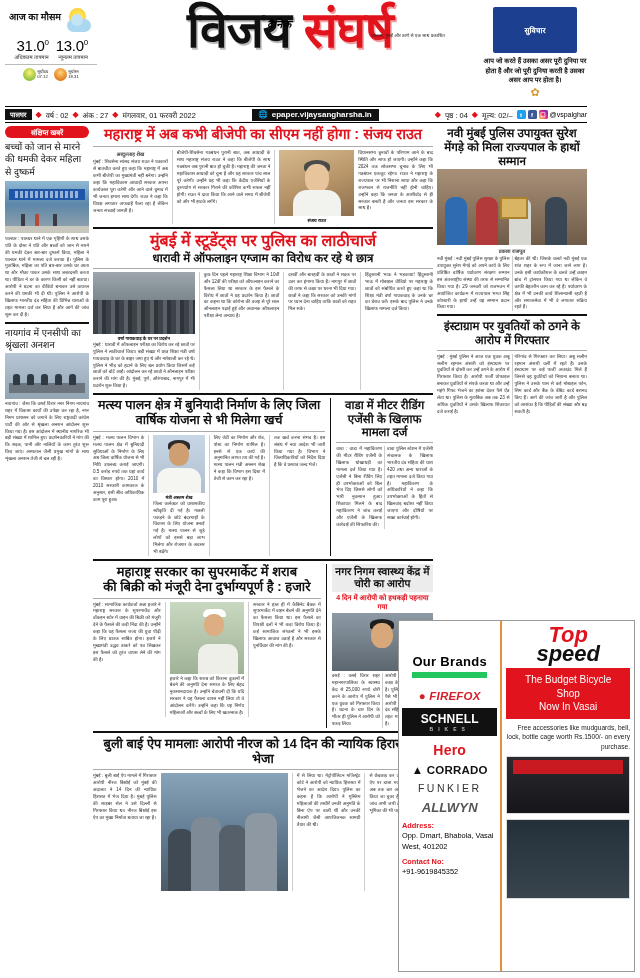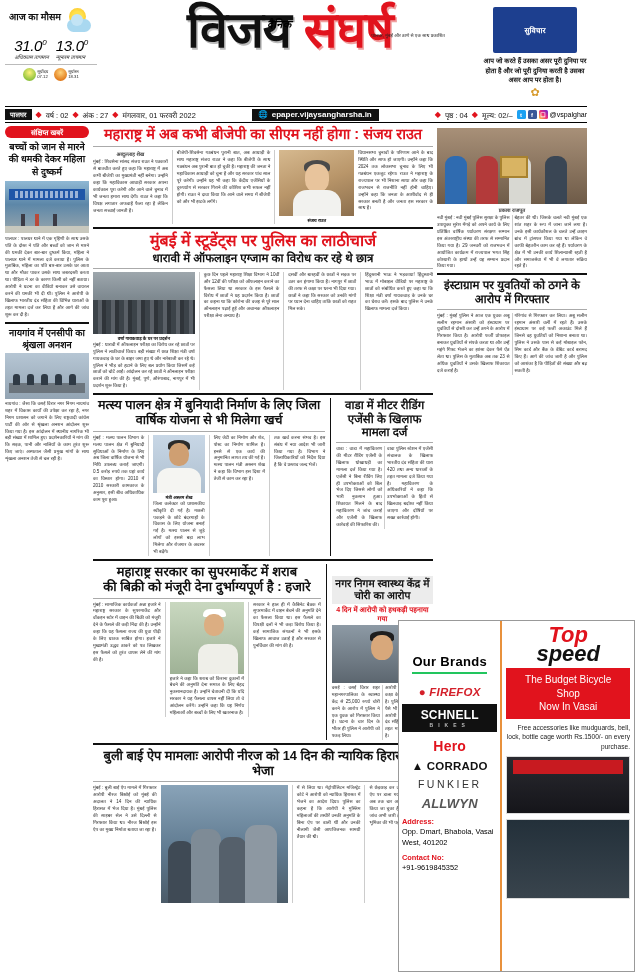--- a/index.html
+++ b/index.html
@@ -15,21 +15,21 @@
   
   .masthead { display:flex; align-items:flex-start; height:100px; position:relative; }
   .weather-box { width:92px; flex:0 0 92px; text-align:center; padding-top:4px; }
   .w-row { display:flex; align-items:flex-start; justify-content:center; gap:2px; }
   .w-title { font-size:9.5px; font-weight:bold; line-height:1.15; color:#111; text-align:left; padding-top:4px;}
   .w-sun { width:30px; height:28px; position:relative; }
   .sun-circle { position:absolute; left:6px; top:0px; width:17px; height:17px; border-radius:50%; background:radial-gradient(circle,#ffe14d 40%,#fcbf1e 100%); }
   .cloud { position:absolute; left:4px; top:11px; width:24px; height:13px; background:#a9d8f0; border-radius:9px; }
   .cloud:after { content:''; position:absolute; left:4px; top:-5px; width:12px; height:12px; background:#c3e4f5; border-radius:50%; }
   .temps { display:flex; justify-content:center; gap:7px; margin-top:1px; }
-  .temp-item { text-align:left;font-style:italic; }
+  .temp-item { text-align:right; }
   .temp-val { font-size:15px; font-weight:500; letter-spacing:-0.3px; }
   .temp-val sup { font-size:8px; }
   .temp-lbl { font-size:5.2px; line-height:1.25; color:#333; }
   .sunline { display:flex; justify-content:center; gap:6px; margin-top:3px; border-top:1px solid #bbb; padding-top:3px; }
   .sun-ic { display:flex; align-items:center; gap:1px; }
   .sun-ball { width:13px; height:13px; border-radius:50%; }
   .sun-rise { background:radial-gradient(circle at 50% 35%,#fff27a,#8fc23d 70%); }
   .sun-set { background:radial-gradient(circle at 50% 35%,#ffd27a,#e07818 75%); }
   .sun-tx { font-size:4.2px; line-height:1.2; text-align:left; color:#222; }
 
@@ -61,21 +61,21 @@
   .handle { font-size:7px; }
 
   
   .content { display:flex; gap:4px; margin-top:3px; }
   .col-left { width:84px; flex:0 0 84px; }
   .col-mid { flex:1; }
   .col-right { width:150px; flex:0 0 150px; }
 
   
   .sb-tag { background:#e1131d; color:#fff; font-size:7px; font-weight:bold; text-align:center; padding:1.5px 0; border-radius:7px; margin-bottom:3px; }
-  .sb-hd { font-size:9.4px; font-weight:bold; line-height:1.3; text-align:center; color:#111; }
+  .sb-hd { font-size:9.4px; font-weight:normal; line-height:1.3; text-align:left; color:#111; }
   .sb-img { width:100%; height:52px; margin:3px 0; background:linear-gradient(180deg,#8fb8d4 0%,#5d87a8 45%,#9aa7ad 100%); position:relative; overflow:hidden; }
   .sb-img .board { position:absolute; top:8px; left:4px; right:4px; height:11px; background:#1f56a8; }
   .sb-img .board:after { content:''; position:absolute; inset:2px 6px; background:repeating-linear-gradient(90deg,#fff 0 3px,transparent 3px 5px); opacity:.55; }
   .sb-img .p1,.sb-img .p2,.sb-img .p3 { position:absolute; bottom:6px; width:4px; height:13px; background:#3b3b46; }
   .sb-img .p1{left:16px;} .sb-img .p2{left:30px;background:#b84a3a;} .sb-img .p3{left:48px;}
   .sb-img .floor { position:absolute; bottom:0; left:0; right:0; height:7px; background:#c8c8be; }
 
   .body-txt { font-size:4.6px; line-height:1.5; text-align:justify; color:#2c2c2c; }
   .byline { font-size:5.2px; font-weight:bold; text-align:center; color:#444; margin-bottom:1px; }
 
@@ -126,21 +126,21 @@
   .ph-neeraj .head { position:absolute; left:50%; top:10px; transform:translateX(-50%); width:22px; height:25px; background:#d8a87b; border-radius:46%; }
   .ph-neeraj .hair { position:absolute; left:50%; top:6px; transform:translateX(-50%); width:24px; height:11px; background:#1e1e1e; border-radius:50% 50% 25% 25%; }
 
   .ph-bully { height:118px; background:linear-gradient(180deg,#89a3b8 0%,#5f7a90 55%,#4b5b68 100%); position:relative; overflow:hidden; }
   .ph-bully .fig { position:absolute; bottom:0; border-radius:11px 11px 0 0; }
 
   
   .ad-wrap { border:1px solid #999; display:flex; height:100%; }
   .ad-left { width:44%; border-right:2px solid #e8913c; padding:5px 3px; text-align:center; background:#fff; }
   .ad-right { flex:1; padding:5px 4px; text-align:center; }
-  .our-brands { font-size:13px; font-weight:bold; letter-spacing:.3px; padding-bottom:3px; border-bottom:2px solid #22c55e; display:inline-block; margin-bottom:6px;margin-top:28px;}
+  .our-brands { font-size:13px; font-weight:bold; letter-spacing:.3px; padding-bottom:3px; border-bottom:6px solid #22c55e; display:inline-block; margin-bottom:6px;margin-top:28px;}
   .brand { font-size:11.5px; font-weight:bold; margin:6px 0; letter-spacing:.2px; }
   .brand.firefox { color:#d4202a; font-style:italic; }
   .brand.schnell { background:#111; color:#fff; padding:4px 18px; font-size:12px; }
   .brand.schnell small { display:block; font-size:5px; letter-spacing:5px; color:#bbb; }
   .brand.hero { color:#e1131d; font-size:14px; }
   .brand.corrado { color:#111; }
   .brand.funkier { color:#333; font-weight:normal; letter-spacing:2.5px; font-size:10.5px; }
   .brand.allwyn { color:#555; font-style:italic; font-size:13px; }
   .ts-logo { font-size:22px; font-weight:bold; font-style:italic; line-height:0.85; }
   .ts-top { color:#e1131d; }
@@ -149,21 +149,21 @@
   .ad-sub { font-size:6.6px; color:#222; line-height:1.45; text-align:right; }
   .ad-photo1 { height:58px; margin-top:4px; background:linear-gradient(180deg,#2a2a30 0%,#15151a 100%); position:relative; border:1px solid #ddd; }
   .ad-photo1 .sign { position:absolute; top:3px; left:6px; right:6px; height:14px; background:#c81a20; }
   .ad-photo2 { height:80px; margin-top:5px; background:linear-gradient(180deg,#23303a 0%,#39444d 100%); position:relative; border:1px solid #ddd; }
   .ad-addr { text-align:left; font-size:7.4px; line-height:1.4; margin-top:6px; }
   .ad-addr .k { color:#e1131d; font-weight:bold; }
 
   .hr-thin { border-top:1px solid #aaa; margin:3px 0; }
   .hr-thick { border-top:2px solid #111; margin:3px 0; }
   .box-gray { background:#ececec; }
-  .pad2 { padding:2px 0;margin-top:12px; }
+  .pad2 { padding:2px 0; }
   .mt2{margin-top:2px;}
 </style>
 </head>
 <body>
 
 <div class="page">
 
   <div class="masthead">
 
     <div class="weather-box">
@@ -416,20 +416,21 @@
           <div class="body-txt">में से लिया था। मेट्रोपॉलिटन मजिस्ट्रेट कोर्ट ने आरोपी को न्यायिक हिरासत में भेजने का आदेश दिया। पुलिस का कहना है कि आरोपी ने मुस्लिम महिलाओं की तस्वीरें उनकी अनुमति के बिना ऐप पर डाली थीं और उनकी नीलामी जैसी आपत्तिजनक सामग्री तैयार की थी।</div>
         </div>
         <div style="flex:1; border-left:1px solid #ccc; padding-left:4px;">
           <div class="body-txt">से छेड़छाड़ कर उन्हें 'नीलामी' के लिए ऐप पर डाला गया था। इस मामले में अब तक चार आरोपियों को गिरफ्तार किया जा चुका है। पुलिस ने कहा कि जांच अभी जारी है और अन्य लोगों की भूमिका की भी पड़ताल की जा रही है।</div>
         </div>
       </div>
     </div>
 
     <div class="col-right">
 
+      <div class="hl-blk hl-4">नवी मुंबई पुलिस उपायुक्त सुरेश मेंगड़े को मिला राज्यपाल के हाथों सम्मान</div>
       <div class="ph-navi ph mt2">
         <div class="p" style="left:5%;background:#2f6bb0"></div>
         <div class="p" style="left:26%;background:#b33a3a"></div>
         <div class="p" style="left:48%;background:#d8d8d2"></div>
         <div class="p" style="left:72%;background:#3a4654"></div>
         <div class="plaque"></div>
       </div>
       <div class="byline mt2">प्रकाश राजपूत</div>
       <div class="cols2">
         <div class="body-txt">नवी मुंबई : नवी मुंबई पुलिस सुरक्षा के पुलिस उपायुक्त सुरेश मेंगड़े को अपने कार्य के लिए प्रतिष्ठित वार्षिक पर्यावरण संरक्षण सम्मान इस अंतरराष्ट्रीय संस्था की तरफ से सम्मानित किया गया है। 29 जनवरी को राजभवन में आयोजित कार्यक्रम में राज्यपाल भगत सिंह कोश्यारी के हाथों उन्हें यह सम्मान प्रदान किया गया।</div>

